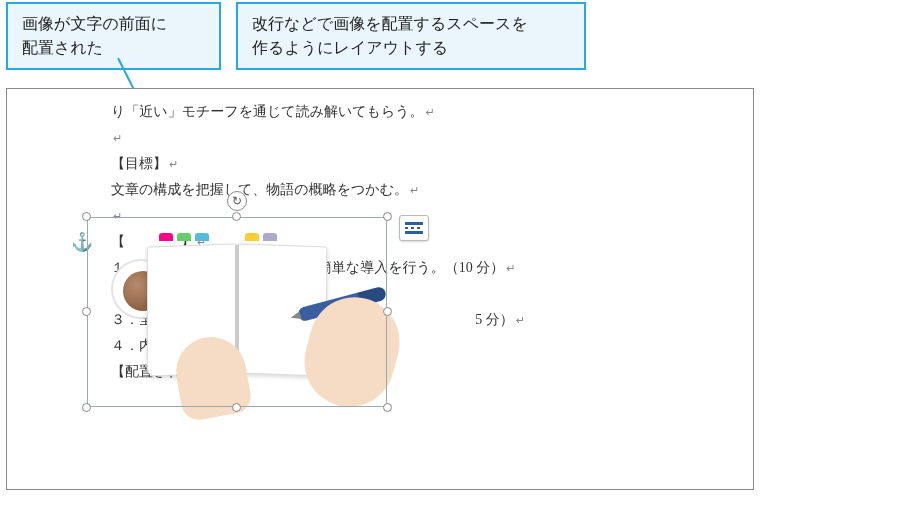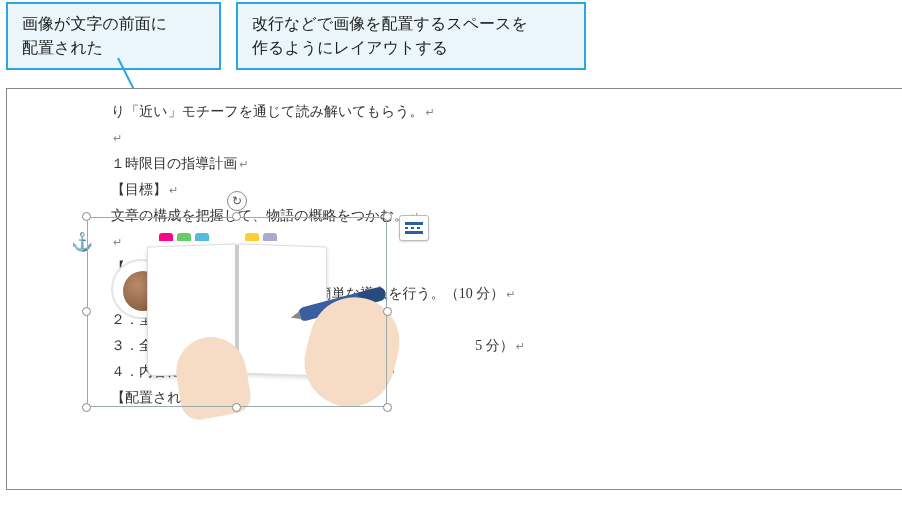--- a/index.html
+++ b/index.html
@@ -18,21 +18,21 @@
     font-size: 16px;
     line-height: 1.5;
     color: #222;
   }
   .callout1 { left: 6px; top: 2px; width: 215px; }
   .callout2 { left: 236px; top: 2px; width: 350px; }
   .doc-window {
     position: absolute;
     left: 6px;
     top: 88px;
-    width: 897px;
+    width: 748px;
     height: 402px;
     border: 1px solid #888;
     background: #fff;
     overflow: hidden;
   }
   .doc-body {
     position: absolute;
     left: 104px;
     top: 10px;
     width: 700px;
@@ -185,21 +185,20 @@
 
 <svg class="leader-svg" width="902" height="507">
   <line x1="118" y1="58" x2="220" y2="260" stroke="#2aa7e0" stroke-width="2"></line>
 </svg>
 
 <div class="doc-window">
 
   <div class="doc-body">
     <p><span>り「近い」モチーフを通じて読み解いてもらう。</span><span class="ret">↵</span></p>
     <p><span class="ret">↵</span></p>
-    <p><span>１時限目の指導計画</span><span class="ret">↵</span></p>
     <p><span>【目標】</span><span class="ret">↵</span></p>
     <p><span>文章の構成を把握して、物語の概略をつかむ。</span><span class="ret">↵</span></p>
     <p><span class="ret">↵</span></p>
     <p><span>【　　　　】</span><span class="ret">↵</span></p>
     <p><span>１．　　　　及び</span>&nbsp;&nbsp;&nbsp;&nbsp;&nbsp;&nbsp;&nbsp;&nbsp;&nbsp;&nbsp;&nbsp;&nbsp;&nbsp;&nbsp;&nbsp;&nbsp;&nbsp;&nbsp;&nbsp;&nbsp;&nbsp;&nbsp;&nbsp;&nbsp;&nbsp;&nbsp;&nbsp;<span>簡単な導入を行う。（10 分）</span><span class="ret">↵</span></p>
     <p><span>２．全員で本文</span><span class="ret">↵</span></p>
     <p><span>３．全員で本文</span><span>　　　　　　　　　　　　　　　　　　　5 分）</span><span class="ret">↵</span></p>
     <p><span>４．内容につ</span>&nbsp;&nbsp;&nbsp;&nbsp;&nbsp;&nbsp;&nbsp;&nbsp;&nbsp;&nbsp;&nbsp;&nbsp;&nbsp;&nbsp;&nbsp;&nbsp;&nbsp;&nbsp;&nbsp;&nbsp;&nbsp;&nbsp;&nbsp;&nbsp;&nbsp;&nbsp;&nbsp;&nbsp;&nbsp;&nbsp;&nbsp;&nbsp;&nbsp;&nbsp;&nbsp;&nbsp;&nbsp;<span>（10 分）</span><span class="ret">↵</span></p>
     <p><span>【配置された</span><span class="ret">↵</span></p>
   </div>

